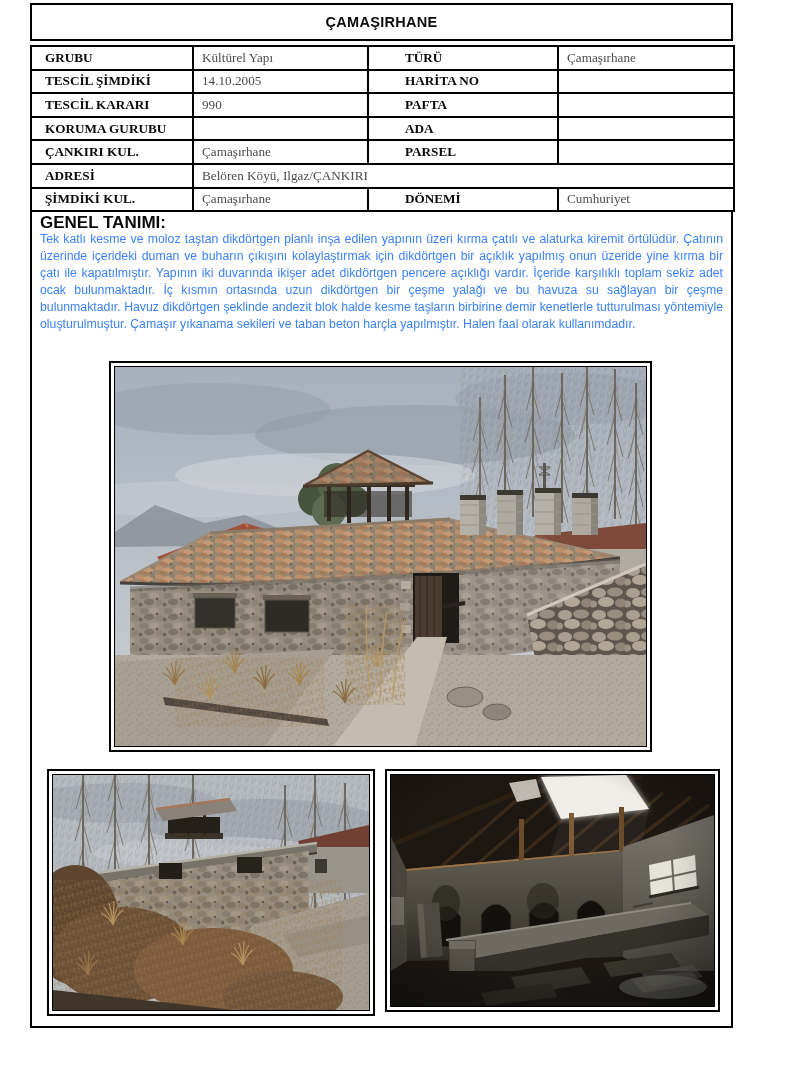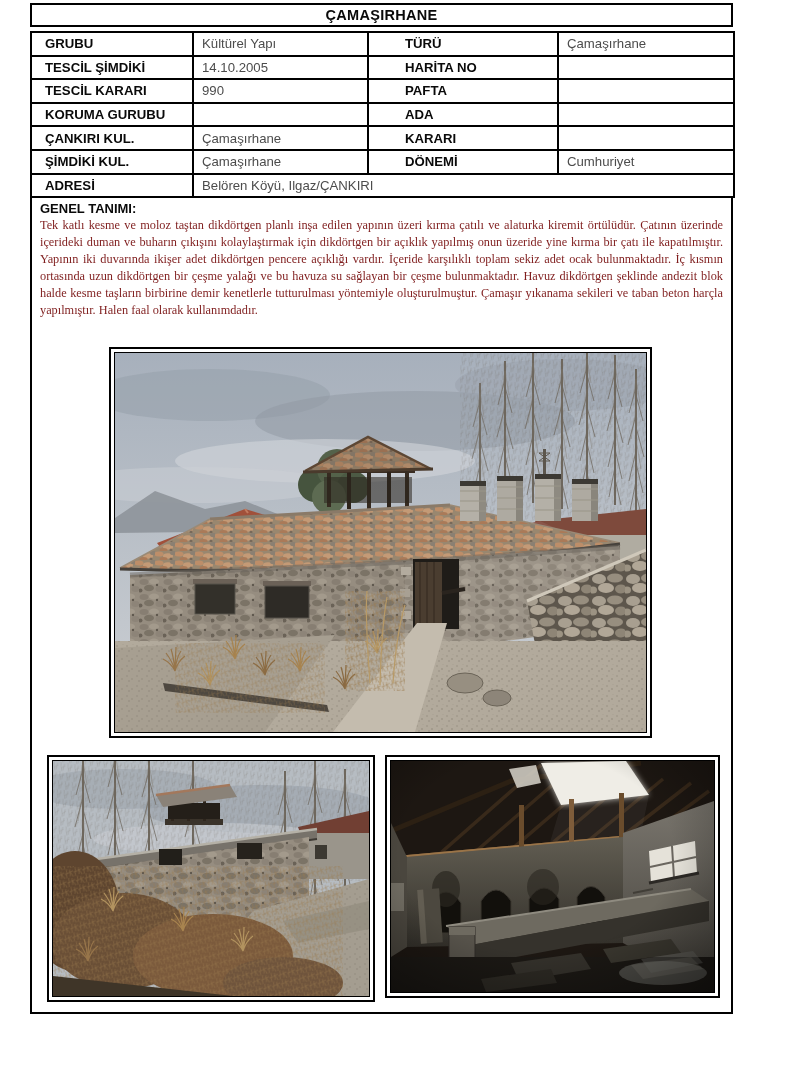--- a/index.html
+++ b/index.html
@@ -1,43 +1,43 @@
 <!DOCTYPE html>
 <html><head>
 <meta charset="utf-8">
 <style>
   * { box-sizing: border-box; margin: 0; padding: 0; }
   html, body { width: 798px; height: 1086px; background: #ffffff; }
   body { font-family: "Liberation Sans", "DejaVu Sans", sans-serif; position: relative; }
   .sheet { position: absolute; left: 30px; top: 3px; width: 703px; }
 
   .title-box {
-    width: 100%; height: 24px; border: 2px solid #000;
+    width: 100%; height: 38px; border: 2px solid #000;
     display: flex; align-items: center; justify-content: center;
     font-weight: bold; font-size: 14.5px; letter-spacing: .3px; color: #0a0a0a;
   }
 
   table.info {
     width: 100%; margin-top: 4px; border-collapse: collapse; table-layout: fixed;
   }
   table.info td {
     border: 2px solid #000; height: 23.6px; vertical-align: middle;
-    font-size: 13.2px; overflow: hidden; white-space: nowrap;
+    font-size: 13.2px; overflow: hidden; white-space: nowrap; font-family: Liberation Serif, serif;
   }
   td.lbl  { font-weight: bold; color: #0a0a0a; padding-left: 13px; }
   td.lbl2 { padding-left: 36px; }
   td.val  { color: #4c4c4c; padding-left: 8px; margin-left: 10px; }
 
   .desc-box {
     width: 100%; height: 144px; border: 2px solid #000; margin-top: -2px;
     padding: 3px 8px 0 8px; overflow: hidden;
   }
-  .desc-heading { font-weight: bold; font-size: 13px; color: #0a0a0a; line-height: 16px; }
+  .desc-heading { font-weight: bold; font-size: 17px; color: #0a0a0a; line-height: 16px; }
   .desc-body {
-    font-size: 12.3px; line-height: 17px; text-align: justify; color: #7f1d1d; font-family: Liberation Serif, serif;
+    font-size: 12.3px; line-height: 17px; text-align: justify; color: #3b82f6;
   }
 
   .photo-area {
     width: 100%; height: 676px; border: 2px solid #000; border-top: none;
     margin-top: -2px; position: relative; background: #fff;
   }
   .photo-frame {
     position: absolute; background: #fff; border: 2px solid #000; padding: 3px;
   }
   .photo-inner { border: 1px solid #000; font-size: 0; line-height: 0; }
@@ -81,32 +81,32 @@
     </tr>
     <tr>
       <td class="lbl">KORUMA GURUBU</td>
       <td class="val"></td>
       <td class="lbl lbl2">ADA</td>
       <td class="val"></td>
     </tr>
     <tr>
       <td class="lbl">ÇANKIRI KUL.</td>
       <td class="val">Çamaşırhane</td>
-      <td class="lbl lbl2">KARARI</td>
+      <td class="lbl lbl2">PARSEL</td>
       <td class="val"></td>
+    </tr>
+    <tr>
+      <td class="lbl">ADRESİ</td>
+      <td class="val" colspan="3">Belören Köyü, Ilgaz/ÇANKIRI</td>
     </tr>
     <tr>
       <td class="lbl">ŞİMDİKİ KUL.</td>
       <td class="val">Çamaşırhane</td>
       <td class="lbl lbl2">DÖNEMİ</td>
       <td class="val">Cumhuriyet</td>
-    </tr>
-    <tr>
-      <td class="lbl">ADRESİ</td>
-      <td class="val" colspan="3">Belören Köyü, Ilgaz/ÇANKIRI</td>
     </tr>
   </tbody>
     </table>
 
   <div class="desc-box">
     <div class="desc-heading">GENEL TANIMI:</div>
     <div class="desc-body">Tek katlı kesme ve moloz taştan dikdörtgen planlı inşa edilen yapının üzeri kırma çatılı ve alaturka kiremit örtülüdür. Çatının üzerinde içerideki duman ve buharın çıkışını kolaylaştırmak için dikdörtgen bir açıklık yapılmış onun üzeride yine kırma bir çatı ile kapatılmıştır. Yapının iki duvarında ikişer adet dikdörtgen pencere açıklığı vardır. İçeride karşılıklı toplam sekiz adet ocak bulunmaktadır. İç kısmın ortasında uzun dikdörtgen bir çeşme yalağı ve bu havuza su sağlayan bir çeşme bulunmaktadır. Havuz dikdörtgen şeklinde andezit blok halde kesme taşların birbirine demir kenetlerle tutturulması yöntemiyle oluşturulmuştur. Çamaşır yıkanama sekileri ve taban beton harçla yapılmıştır. Halen faal olarak kullanımdadır.</div>
   </div>
 
   <div class="photo-area">

